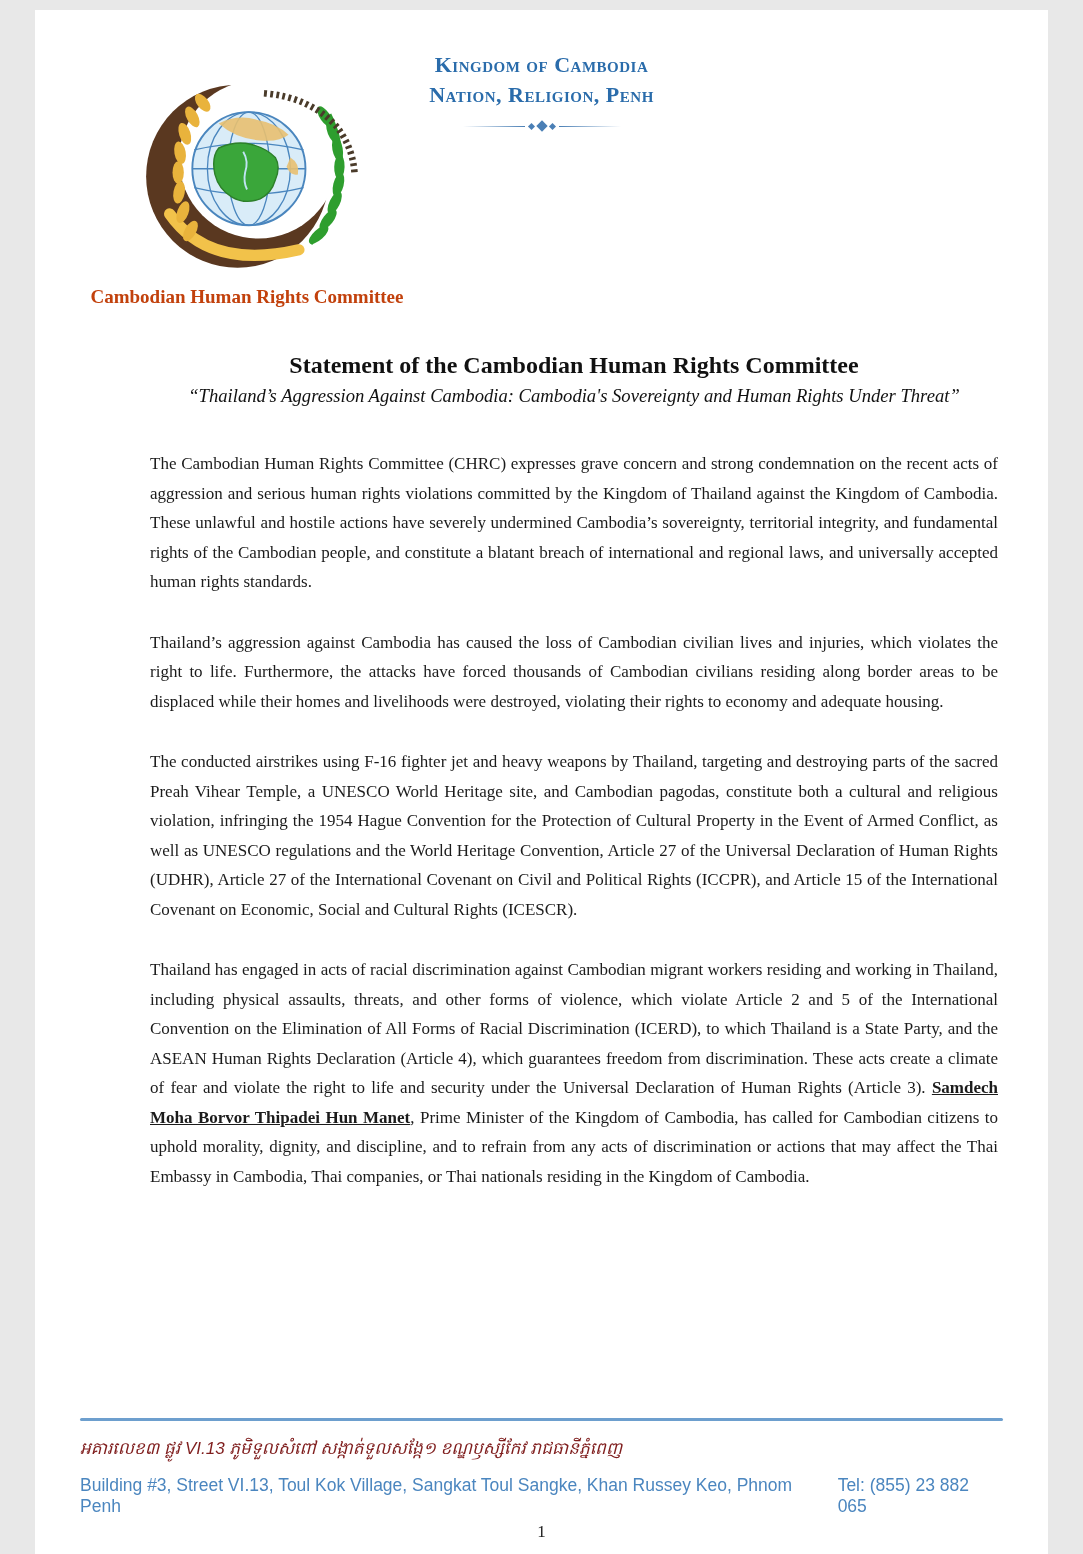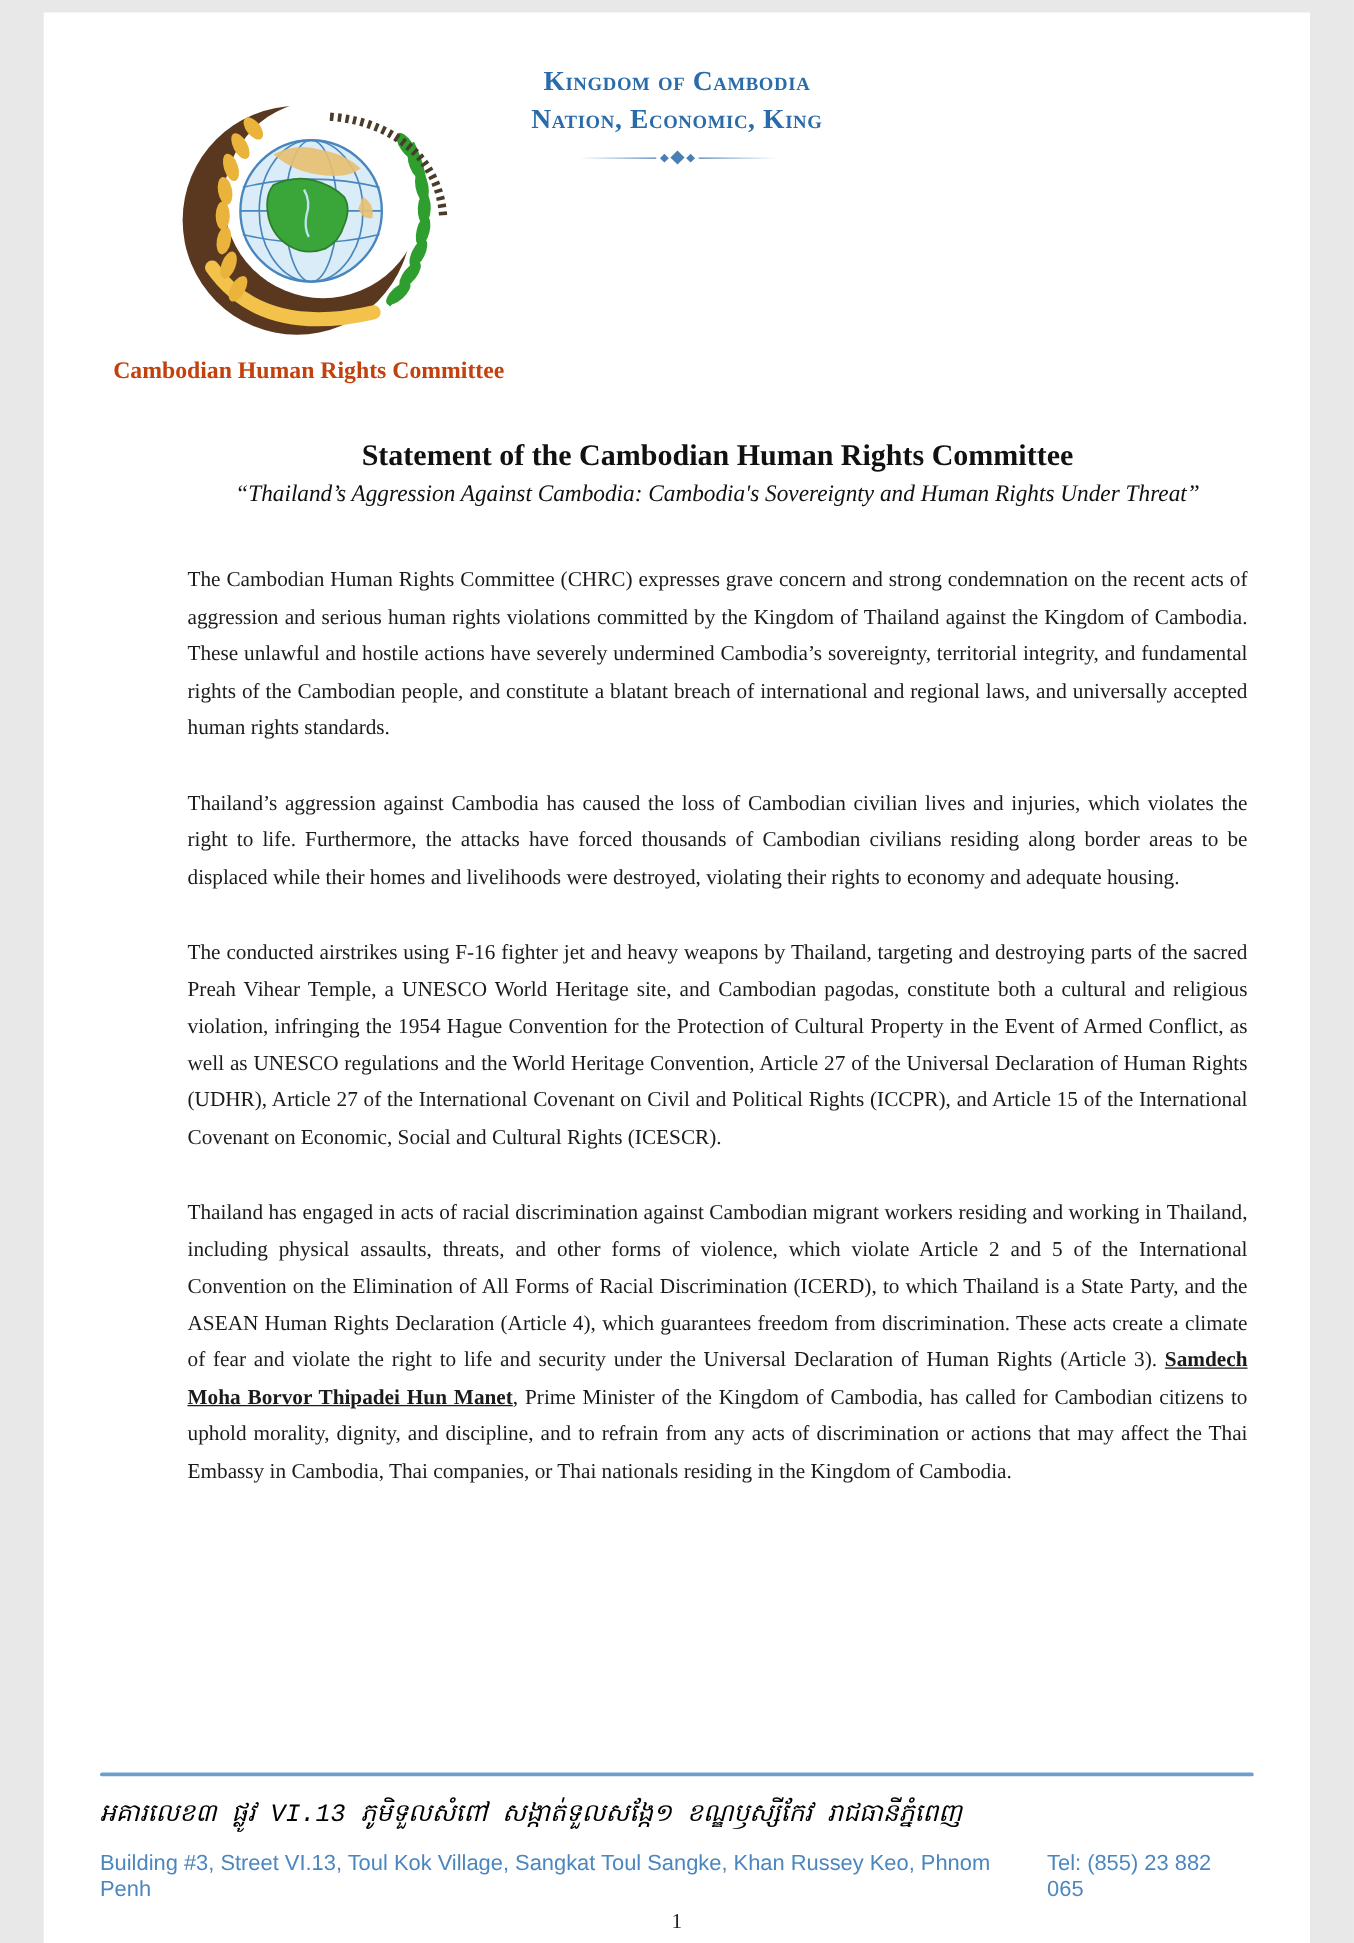--- a/index.html
+++ b/index.html
@@ -97,24 +97,24 @@
     left: 45px; right: 45px;
     top: 1408px;
   }
   .footer-rule {
     height: 3px;
     background: #6d9fce;
     border-radius: 2px;
   }
   .footer-khmer {
     margin-top: 16px;
-    color: #000000;
+    color: #7f1d1d;
     font-style: italic;
-    font-size: 20px;
-    font-family: Liberation Mono, monospace;
+    font-size: 17px;
+    font-family: Liberation Sans, sans-serif;
     white-space: nowrap;
     overflow: hidden;
   }
   .footer-english {
     margin-top: 13px;
     display: flex;
     justify-content: space-between;
     align-items: baseline;
     color: #4b86bf;
     font-size: 17.5px;
@@ -127,21 +127,21 @@
     color: #222222;
   }
 </style>
 </head>
 <body>
 
 <div class="page">
 
   <div class="nat-header">
     <div>Kingdom of Cambodia</div>
-    <div>Nation, Economic, King</div>
+    <div>Nation, Religion, Penh</div>
   </div>
 
   <div class="ornament">
     <span class="tail"></span>
     <span class="dia"></span>
     <span class="dia big"></span>
     <span class="dia"></span>
     <span class="tail right"></span>
   </div>
 

